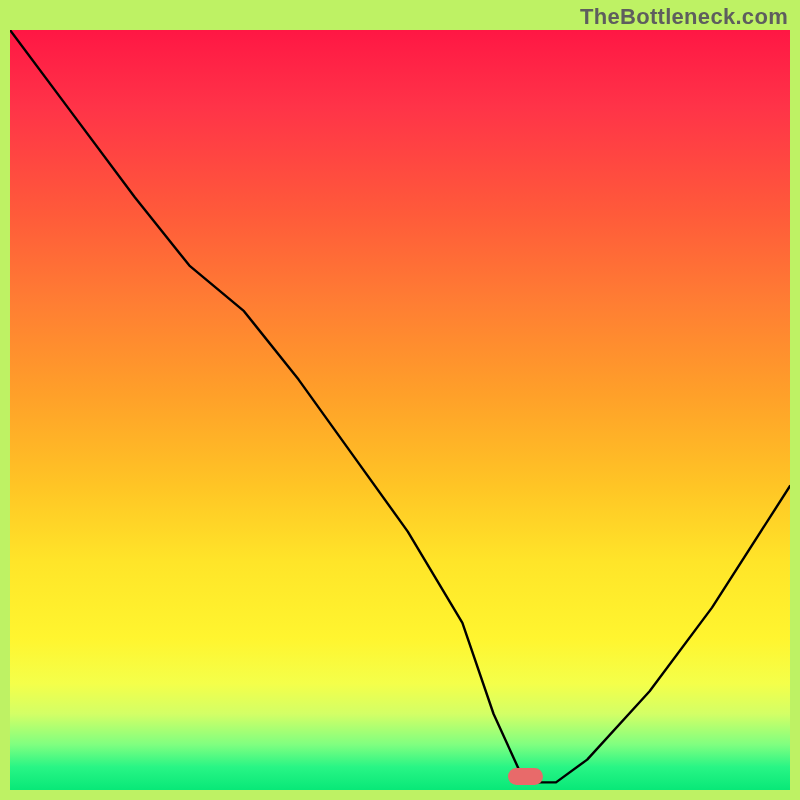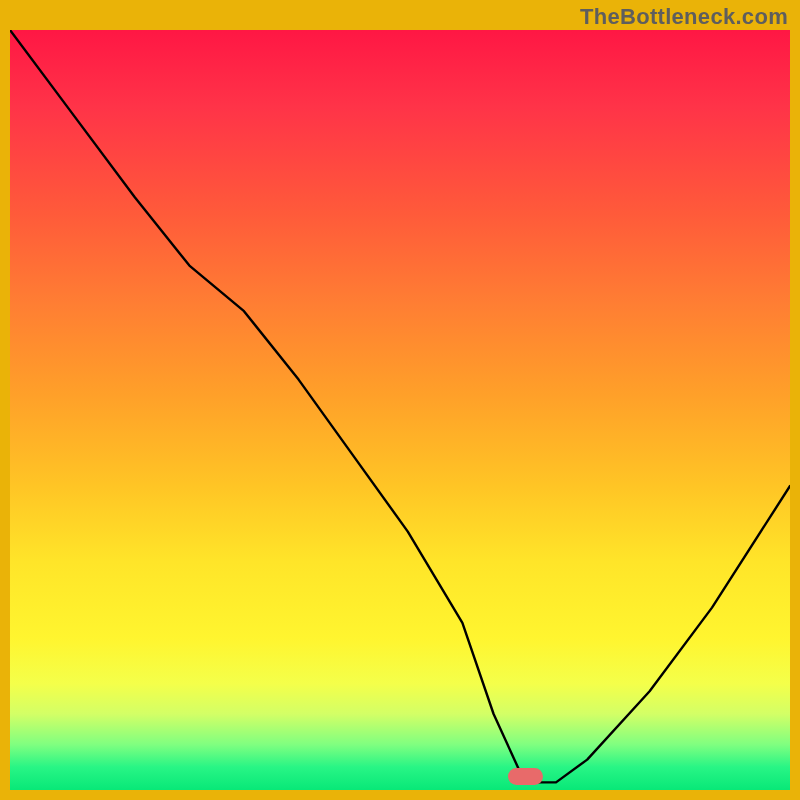--- a/index.html
+++ b/index.html
@@ -8,21 +8,21 @@
     width: 800px;
     height: 800px;
     background: #000;
     overflow: hidden;
     font-family: Arial, Helvetica, sans-serif;
   }
   .frame {
     position: relative;
     width: 800px;
     height: 800px;
-    background: #eab308;
+    background: #bef264;
   }
   .watermark {
     position: absolute;
     top: 4px;
     right: 12px;
     color: #5e5e5e;
     font-size: 22px;
     font-weight: 600;
     letter-spacing: 0.3px;
     z-index: 4;

